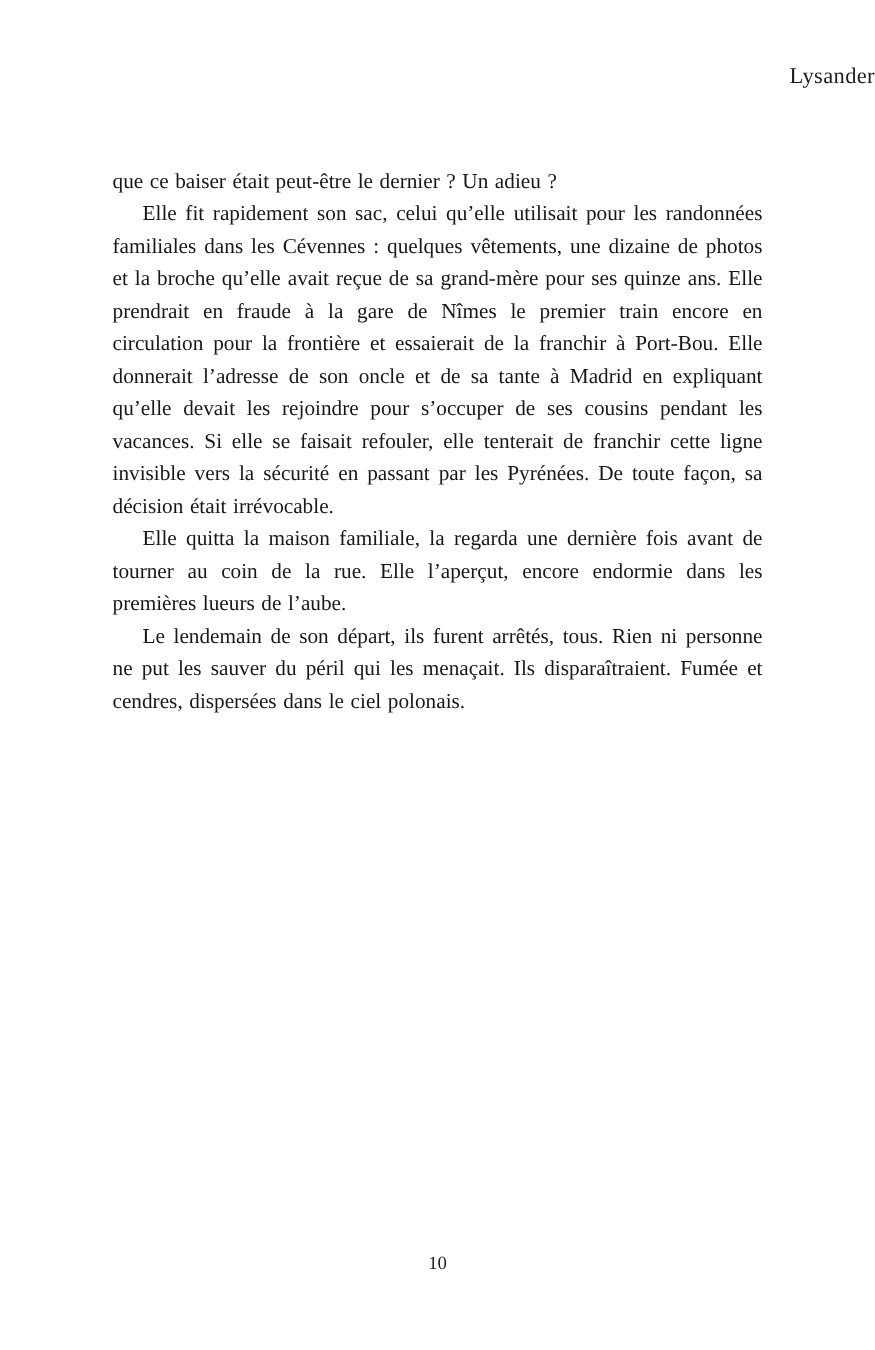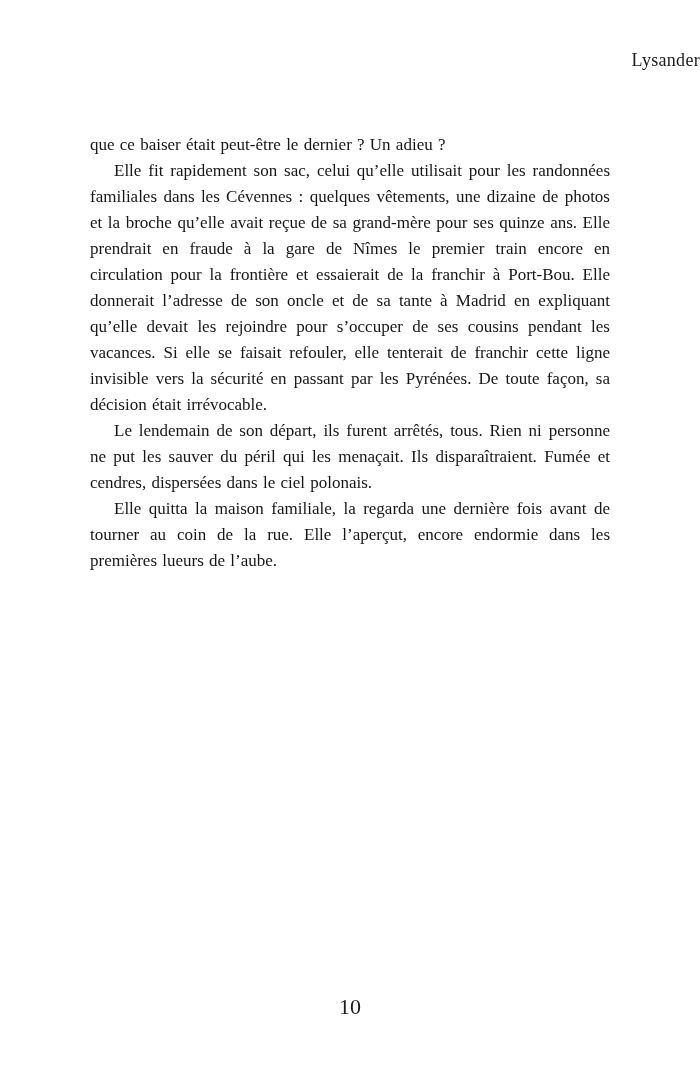--- a/index.html
+++ b/index.html
@@ -55,33 +55,33 @@
   .page-body p.continuation {
     text-indent: 0;
   }
 
   .page-number {
     position: absolute;
     bottom: 60px;
     left: 0;
     width: 100%;
     text-align: center;
-    font-size: 22px;
+    font-size: 15px;
     color: #1c1c1c;
   }
 </style>
 </head>
 <body>
 
 <div class="book-page">
 
   <div class="running-header">Lysander</div>
 
   <div class="page-body">
     <p class="continuation">que ce baiser était peut-être le dernier ? Un adieu ?</p>
     <p>Elle fit rapidement son sac, celui qu’elle utilisait pour les randonnées familiales dans les Cévennes : quelques vêtements, une dizaine de photos et la broche qu’elle avait reçue de sa grand-mère pour ses quinze ans. Elle prendrait en fraude à la gare de Nîmes le premier train encore en circulation pour la frontière et essaierait de la franchir à Port-Bou. Elle donnerait l’adresse de son oncle et de sa tante à Madrid en expliquant qu’elle devait les rejoindre pour s’occuper de ses cousins pendant les vacances. Si elle se faisait refouler, elle tenterait de franchir cette ligne invisible vers la sécurité en passant par les Pyrénées. De toute façon, sa décision était irrévocable.</p>
+    <p>Elle quitta la maison familiale, la regarda une dernière fois avant de tourner au coin de la rue. Elle l’aperçut, encore endormie dans les premières lueurs de l’aube.</p>
     <p>Le lendemain de son départ, ils furent arrêtés, tous. Rien ni personne ne put les sauver du péril qui les menaçait. Ils disparaîtraient. Fumée et cendres, dispersées dans le ciel polonais.</p>
-    <p>Elle quitta la maison familiale, la regarda une dernière fois avant de tourner au coin de la rue. Elle l’aperçut, encore endormie dans les premières lueurs de l’aube.</p>
   </div>
 
   <div class="page-number">10</div>
 
 </div>
 
 </body></html>

